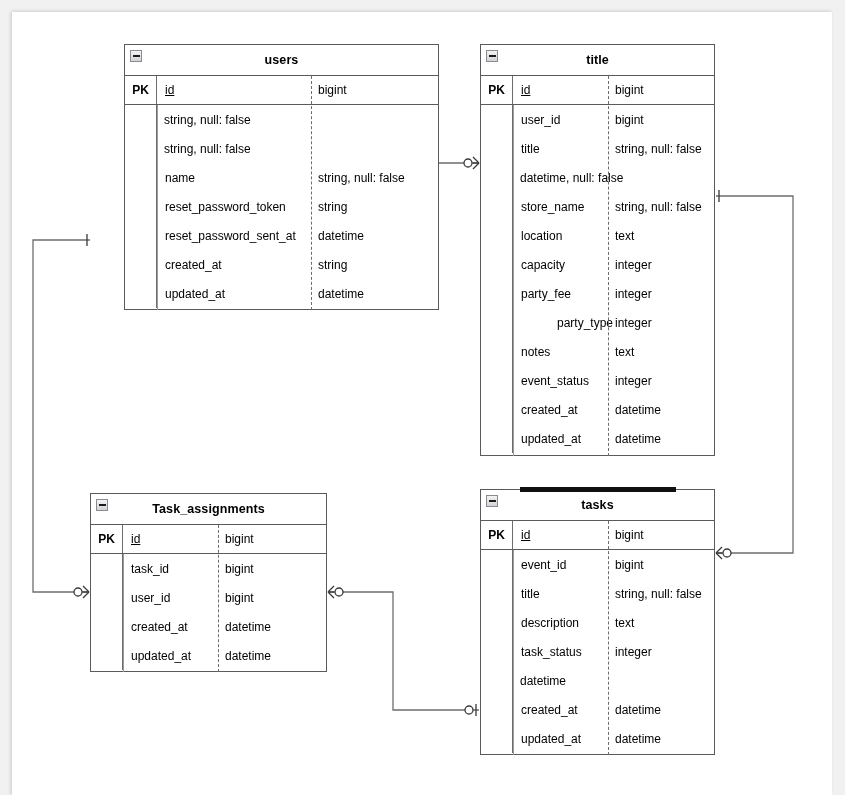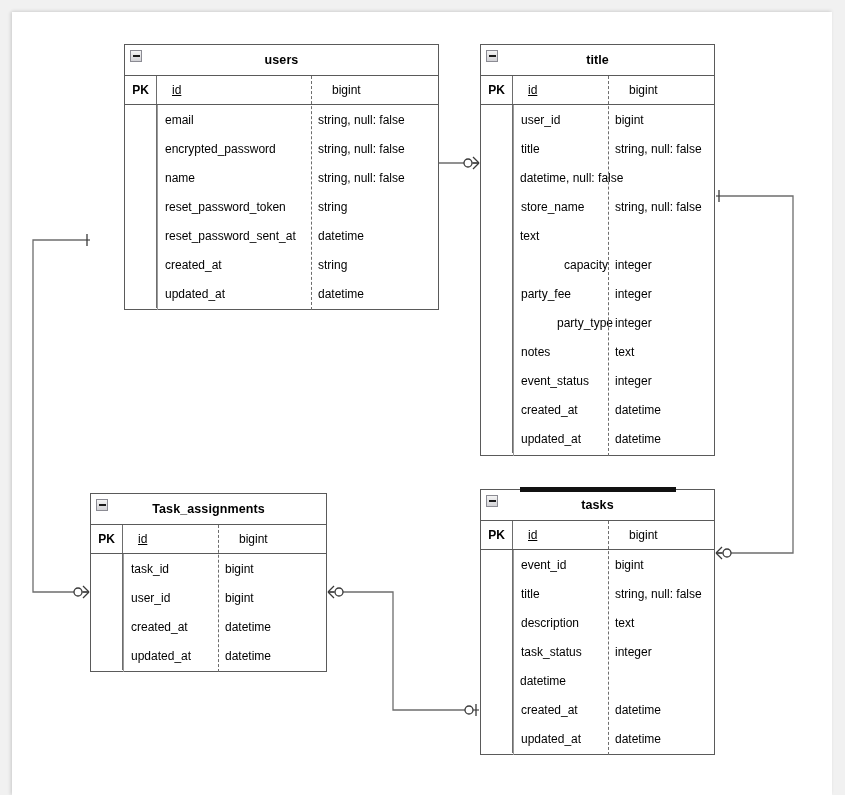--- a/index.html
+++ b/index.html
@@ -77,21 +77,20 @@
 
   .rows { position: relative; }
   .row {
     position: relative;
     display: flex;
     height: 29px;
     box-sizing: border-box;
   }
   .row.pk-row {
     border-bottom: 1px solid #5a5a5a;
-    gap: 7px;
   }
   .cell-key {
     flex: 0 0 auto;
     display: flex;
     align-items: center;
     justify-content: center;
     font-size: 12px;
     font-weight: bold;
     color: #000;
     box-sizing: border-box;
@@ -183,30 +182,24 @@
         <div class="rows">
           <div class="row pk-row">
             <div class="cell-key" style="width: 32px;">PK</div>
             <div class="cell-name underline" style="width: 154px;">
               <span>id</span>
             </div>
             <div class="cell-type">bigint</div>
           </div>
           <div class="row">
             <div class="cell-key" style="width: 32px;"></div>
-            <div class="cell-name" style="width: 154px;">
-              <span>email</span>
-            </div>
-            <div class="cell-type">string, null: false</div>
-          </div>
-          <div class="row">
-            <div class="cell-key" style="width: 32px;"></div>
-            <div class="cell-name" style="width: 154px;">
-              <span>encrypted_password</span>
-            </div>
+            <div class="cell-type">string, null: false</div>
+          </div>
+          <div class="row">
+            <div class="cell-key" style="width: 32px;"></div>
             <div class="cell-type">string, null: false</div>
           </div>
           <div class="row">
             <div class="cell-key" style="width: 32px;"></div>
             <div class="cell-name" style="width: 154px;">
               <span>name</span>
             </div>
             <div class="cell-type">string, null: false</div>
           </div>
           <div class="row">
@@ -274,25 +267,28 @@
           </div>
           <div class="row">
             <div class="cell-key" style="width: 32px;"></div>
             <div class="cell-name" style="width: 95px;">
               <span>store_name</span>
             </div>
             <div class="cell-type">string, null: false</div>
           </div>
           <div class="row">
             <div class="cell-key" style="width: 32px;"></div>
+            <div class="cell-name" style="width: 95px;">
+              <span>location</span>
+            </div>
             <div class="cell-type">text</div>
           </div>
           <div class="row">
             <div class="cell-key" style="width: 32px;"></div>
-            <div class="cell-name" style="width: 95px; justify-content: flex-end;">
+            <div class="cell-name" style="width: 95px;">
               <span>capacity</span>
             </div>
             <div class="cell-type">integer</div>
           </div>
           <div class="row">
             <div class="cell-key" style="width: 32px;"></div>
             <div class="cell-name" style="width: 95px;">
               <span>party_fee</span>
             </div>
             <div class="cell-type">integer</div>

